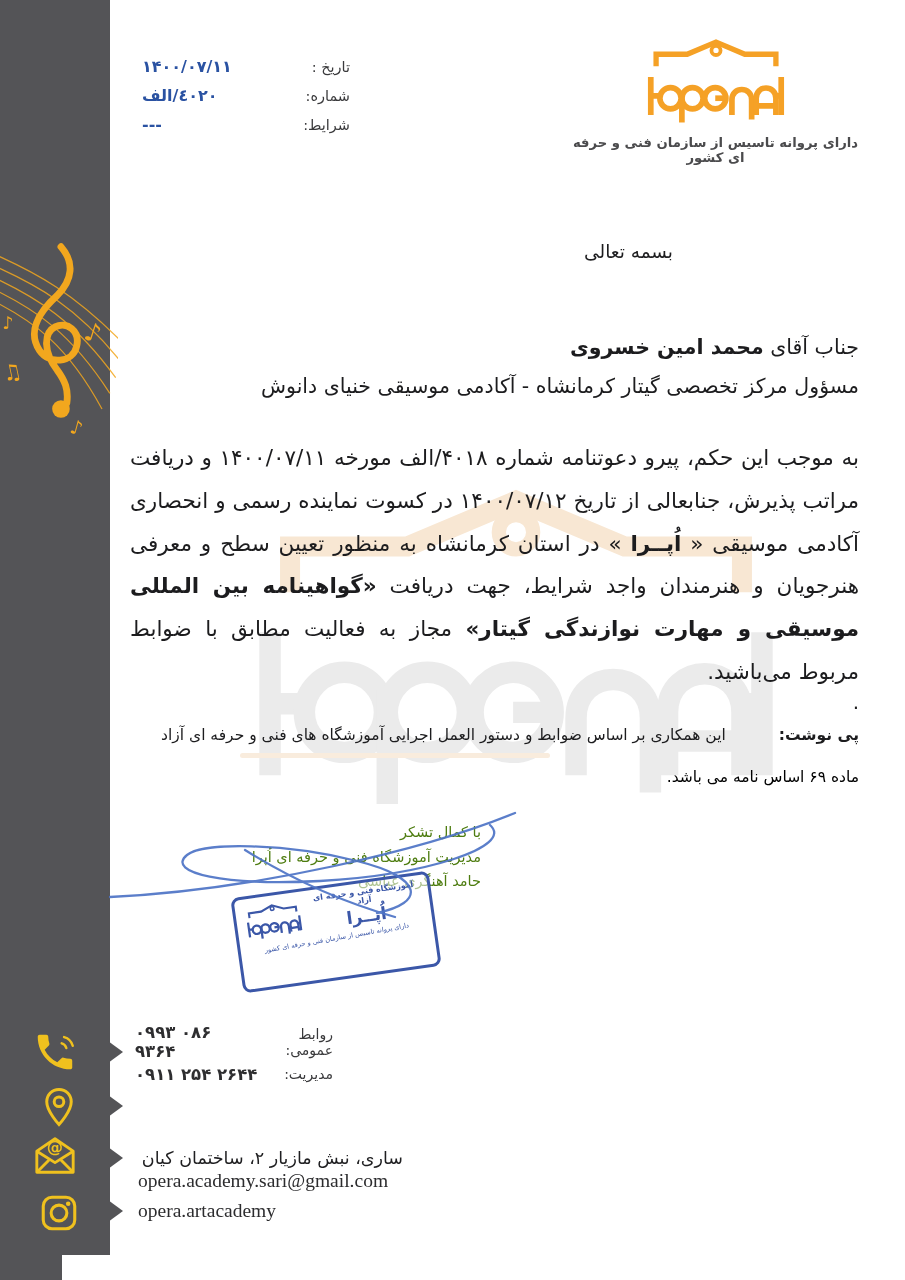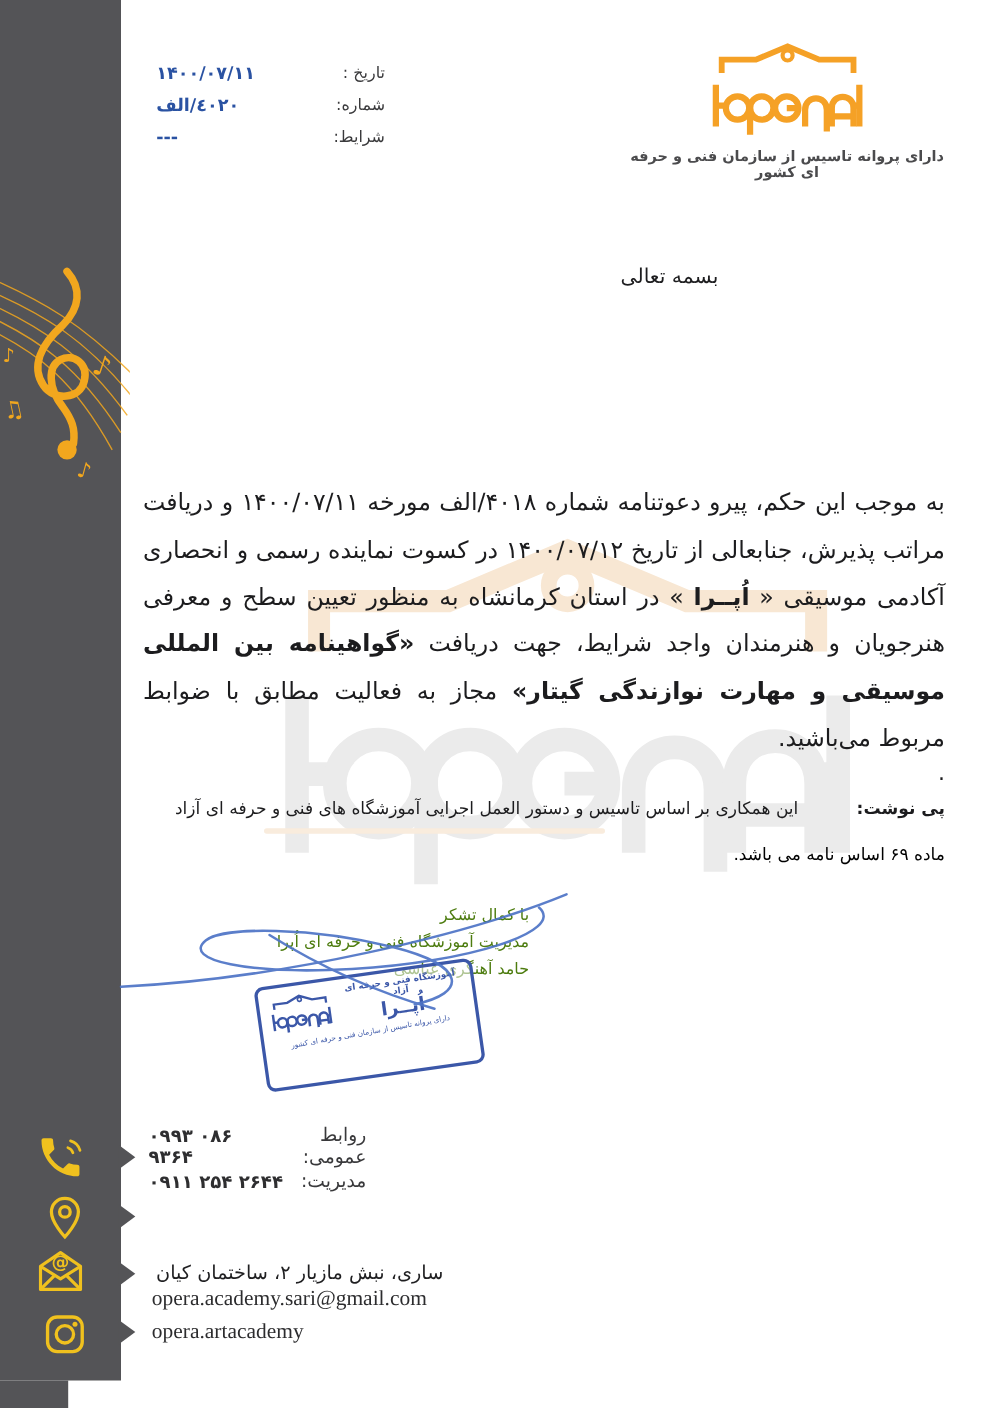--- a/index.html
+++ b/index.html
@@ -24,21 +24,21 @@
   .header-logo{width:152px;height:91px;color:#F5A126;}
   .academy-line{direction:rtl;font-weight:bold;font-size:19.5px;color:#4b4b4d;margin-top:2px;}
   .academy-brand{color:#F49A1F;font-size:23px;}
   .license-line{direction:rtl;font-weight:bold;font-size:13.2px;color:#4b4b4d;margin-top:7px;}
 
   
   .watermark{left:230px;top:466px;width:572px;height:344px;color:#ebebeb;--roof-color:#f8e7d3;}
   .watermark-underline{left:240px;top:753px;width:310px;height:5px;background:#f9ecdd;border-radius:3px;}
 
   
-  .basmala{right:252px;top:241px;font-size:18.5px;color:#1d1d1f;}
+  .basmala{right:232px;top:241px;font-size:18.5px;color:#1d1d1f;}
   .addressee{right:46px;top:328px;direction:rtl;text-align:right;font-size:20.5px;
              line-height:39px;color:#1c1c1e;}
   .addressee b{font-weight:bold;}
   .body-par{left:130px;right:46px;top:437px;direction:rtl;text-align:justify;
             font-size:21.5px;line-height:42.8px;color:#1c1c1e;}
   .body-par b{font-weight:bold;}
   .trailing-dot{right:46px;top:690px;font-size:20px;color:#1c1c1e;}
   .postscript-1{left:130px;right:46px;top:726px;direction:rtl;text-align:right;
                 font-size:15.5px;color:#1c1c1e;}
   .postscript-1 b{font-weight:bold;margin-left:48px;}
@@ -54,21 +54,21 @@
   .stamp-logo{width:60px;height:36px;color:#3B57A8;flex:0 0 auto;}
   .stamp-col{flex:1;text-align:center;direction:rtl;}
   .stamp-line1{font-size:8px;font-weight:bold;}
   .stamp-brand{font-size:17px;font-weight:bold;margin-top:1px;}
   .stamp-line2{font-size:6.6px;direction:rtl;text-align:center;margin-top:4px;transform:rotate(-2deg);}
   .signature-svg{left:95px;top:795px;width:430px;height:130px;}
 
   
   .contact-phones{left:135px;top:1026px;width:198px;direction:rtl;}
   .phone-row{display:flex;justify-content:space-between;align-items:center;height:32px;}
-  .phone-label{font-size:17px;color:#39393b;}
+  .phone-label{font-size:14px;color:#39393b;}
   .phone-value{font-size:16.5px;font-weight:bold;color:#2e2e30;letter-spacing:1px;}
   .address{left:135px;top:1148px;width:268px;direction:rtl;text-align:right;
            font-size:17.5px;color:#1f1f21;}
   .latin-line{font-family:"Liberation Serif",serif;font-size:19.5px;color:#2c2c2e;}
   .email{left:138px;top:1146px;margin-top:24px;}
   .instagram{left:138px;top:1200px;}
 
   .side-icon{color:#F0C11E;}
   .icon-phone{left:32px;top:1029px;width:46px;height:46px;}
   .icon-pin{left:38px;top:1084px;width:42px;height:46px;}
@@ -149,25 +149,29 @@
 
   <div class="abs logo-block">
     <svg class="header-logo">
       <use href="#opera-logo" width="152" height="91"></use>
     </svg>
     <div class="license-line">دارای پروانه تاسیس از سازمان فنی و حرفه ای کشور</div>
   </div>
 
   <div class="abs basmala">بسمه تعالی</div>
 
+  <div class="abs addressee">
+    <div><span>جناب آقای </span><b>محمد امین خسروی</b></div>
+    <div>مسؤول مرکز تخصصی گیتار کرمانشاه - آکادمی موسیقی خنیای دانوش</div>
+  </div>
 
   <div class="abs body-par"><span>به موجب این حکم، پیرو دعوتنامه شماره ۴۰۱۸/الف مورخه ۱۴۰۰/۰۷/۱۱ و دریافت مراتب پذیرش، جنابعالی از تاریخ ۱۴۰۰/۰۷/۱۲ در کسوت نماینده رسمی و انحصاری آکادمی موسیقی « </span><b>اُپــرا</b><span> » در استان کرمانشاه به منظور تعیین سطح و معرفی هنرجویان و هنرمندان واجد شرایط، جهت دریافت </span><b>«گواهینامه بین المللی موسیقی و مهارت نوازندگی گیتار»</b><span> مجاز به فعالیت مطابق با ضوابط مربوط می‌باشید.</span></div>
   <div class="abs trailing-dot">.</div>
 
-  <div class="abs postscript-1"><b>پی نوشت:</b><span> این همکاری بر اساس تاسیس و دستور العمل اجرایی آموزشگاه های فنی و حرفه ای آزاد</span></div>
+  <div class="abs postscript-1"><b>پی نوشت:</b><span> این همکاری بر اساس ضوابط و دستور العمل اجرایی آموزشگاه های فنی و حرفه ای آزاد</span></div>
   <div class="abs postscript-2">ماده ۶۹ اساس نامه می باشد.</div>
 
   <div class="abs sign-block">
     <div>با کمال تشکر</div>
     <div>مدیریت آموزشگاه فنی و حرفه ای اُپرا</div>
     <div>حامد آهنگری عباسی</div>
   </div>
 
   <div class="abs stamp">
     <div class="stamp-row">

